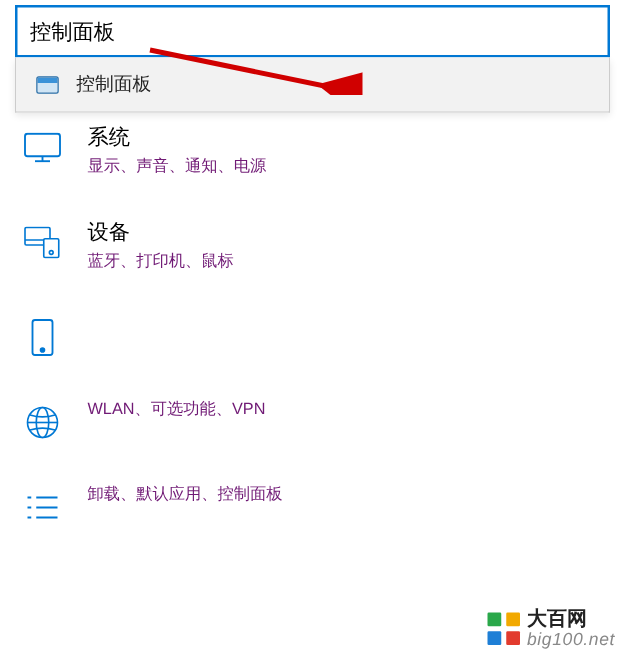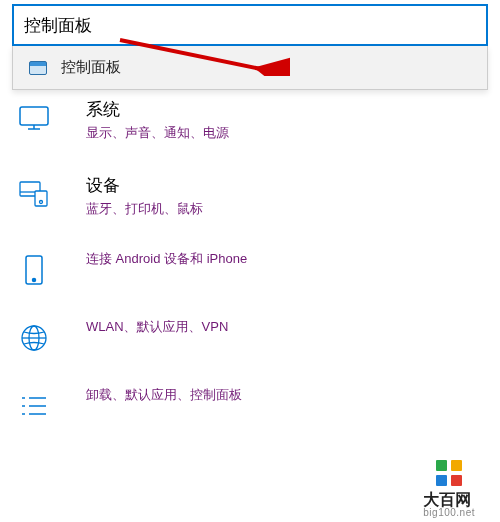--- a/index.html
+++ b/index.html
@@ -65,21 +65,21 @@
       z-index: 20;
       pointer-events: none;
     }
     .settings-list {
       padding: 0 0 0 0;
     }
     .settings-item {
       display: flex;
       align-items: flex-start;
       padding: 16px 18px 16px 18px;
-      gap: 36px;
+      gap: 20px;
     }
     .settings-item.first {
       padding-top: 8px;
     }
     .icon-box {
       width: 32px;
       height: 32px;
       display: flex;
       align-items: center;
       justify-content: center;
@@ -93,36 +93,35 @@
       color: #000;
       margin-bottom: 3px;
       font-weight: 400;
     }
     .item-sub {
       font-size: 13px;
       color: #701a75;
     }
     .watermark {
       position: absolute;
-      right: 25px;
+      right: 8px;
       bottom: 4px;
       display: flex;
       align-items: center;
       gap: 6px;
-      flex-direction: column;
     }
     .wm-logo {
       width: 26px;
       height: 26px;
       position: relative;
     }
     .wm-sq { position: absolute; width: 11px; height: 11px; border-radius: 1px; }
     .wm-text-group { display: flex; flex-direction: column; line-height: 1; }
     .wm-big { font-size: 16px; font-weight: 700; color: #222; }
-    .wm-small { font-size: 10px; color: #888; letter-spacing: 0.5px; }
+    .wm-small { font-size: 14px; color: #888; letter-spacing: 0.5px; font-style: italic; }
   </style>
 </head>
 <body>
 
 <div class="search-container">
   <div class="search-box">
     <input class="search-input" type="text" value="控制面板" style="">
   </div>
   <div class="dropdown">
     <div class="dropdown-item">
@@ -172,36 +171,35 @@
   </div>
 
   <div class="settings-item">
     <div class="icon-box">
       <svg width="20" height="30" viewBox="0 0 20 30" fill="none" stroke="#0078d4" stroke-width="1.5">
         <rect x="2" y="1" width="16" height="28" rx="2"></rect>
         <circle cx="10" cy="25" r="1.5" fill="#0078d4"></circle>
       </svg>
     </div>
     <div class="item-text-group">
-      <div class="item-sub">连接 Android 设备和 iPhone</div>
     </div>
   </div>
 
   <div class="settings-item">
     <div class="icon-box">
       <svg width="28" height="28" viewBox="0 0 28 28" fill="none" stroke="#0078d4" stroke-width="1.3">
         <circle cx="14" cy="14" r="12"></circle>
         <ellipse cx="14" cy="14" rx="5" ry="12"></ellipse>
         <line x1="2" y1="14" x2="26" y2="14"></line>
         <path d="M4 8 Q14 11 24 8"></path>
         <path d="M4 20 Q14 17 24 20"></path>
       </svg>
     </div>
     <div class="item-text-group">
-      <div class="item-sub">WLAN、默认应用、VPN</div>
+      <div class="item-sub">WLAN、可选功能、VPN</div>
     </div>
   </div>
 
 
   <div class="settings-item">
     <div class="icon-box">
       <svg width="26" height="22" viewBox="0 0 26 22" fill="none" stroke="#0078d4" stroke-width="1.5">
         <line x1="1" y1="3" x2="4" y2="3"></line>
           <line x1="8" y1="3" x2="25" y2="3"></line>
         <line x1="1" y1="11" x2="4" y2="11"></line>

